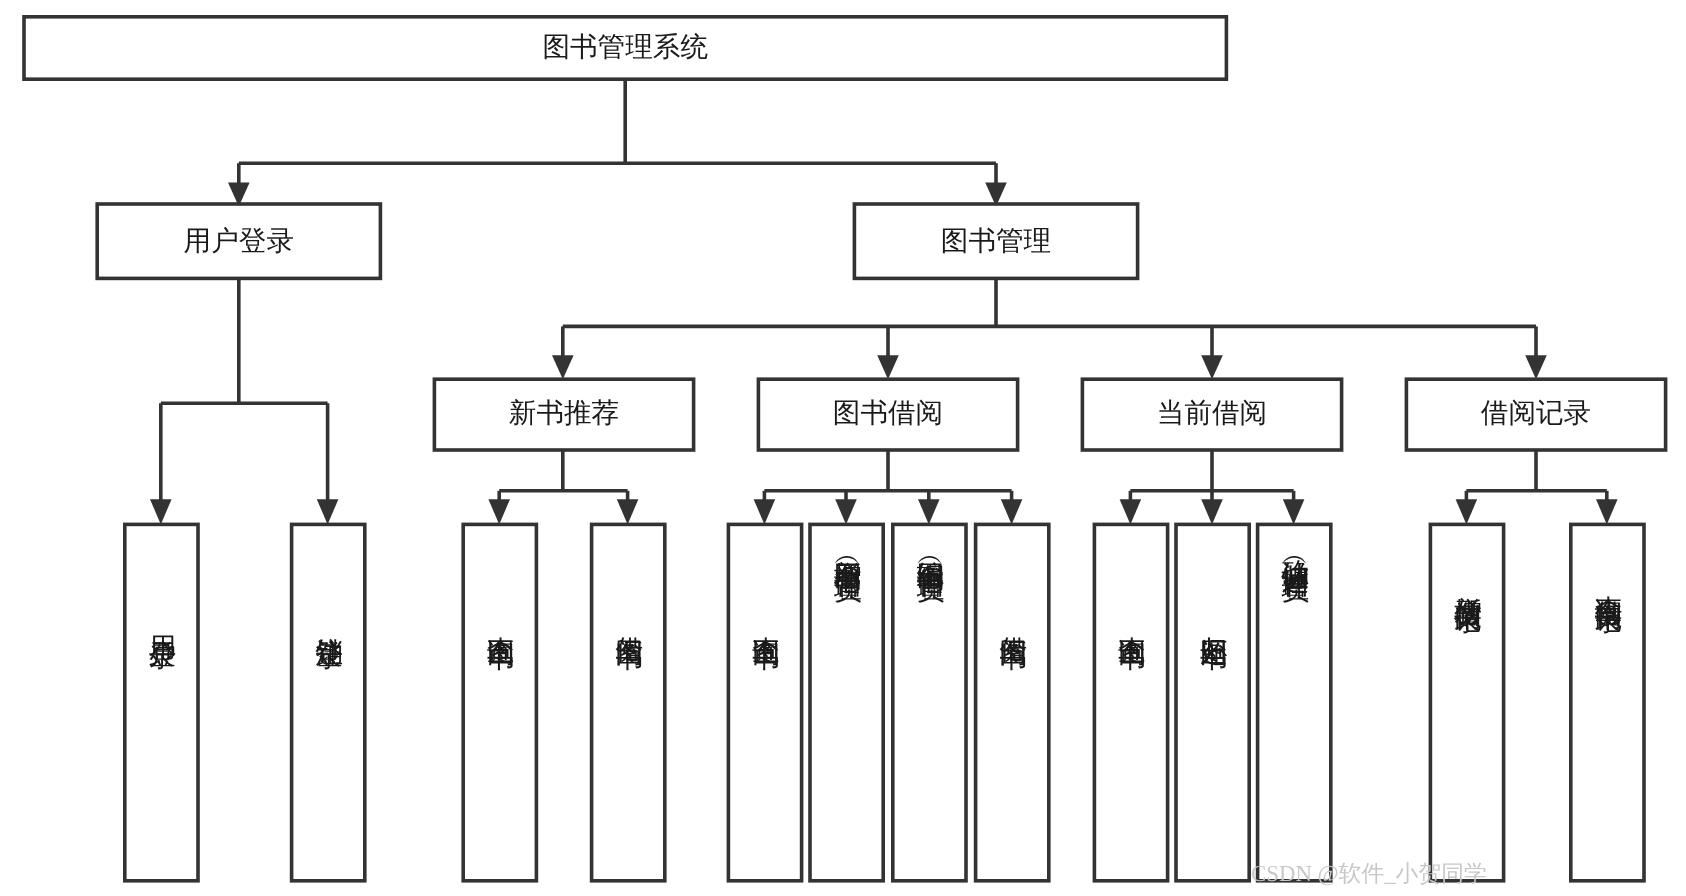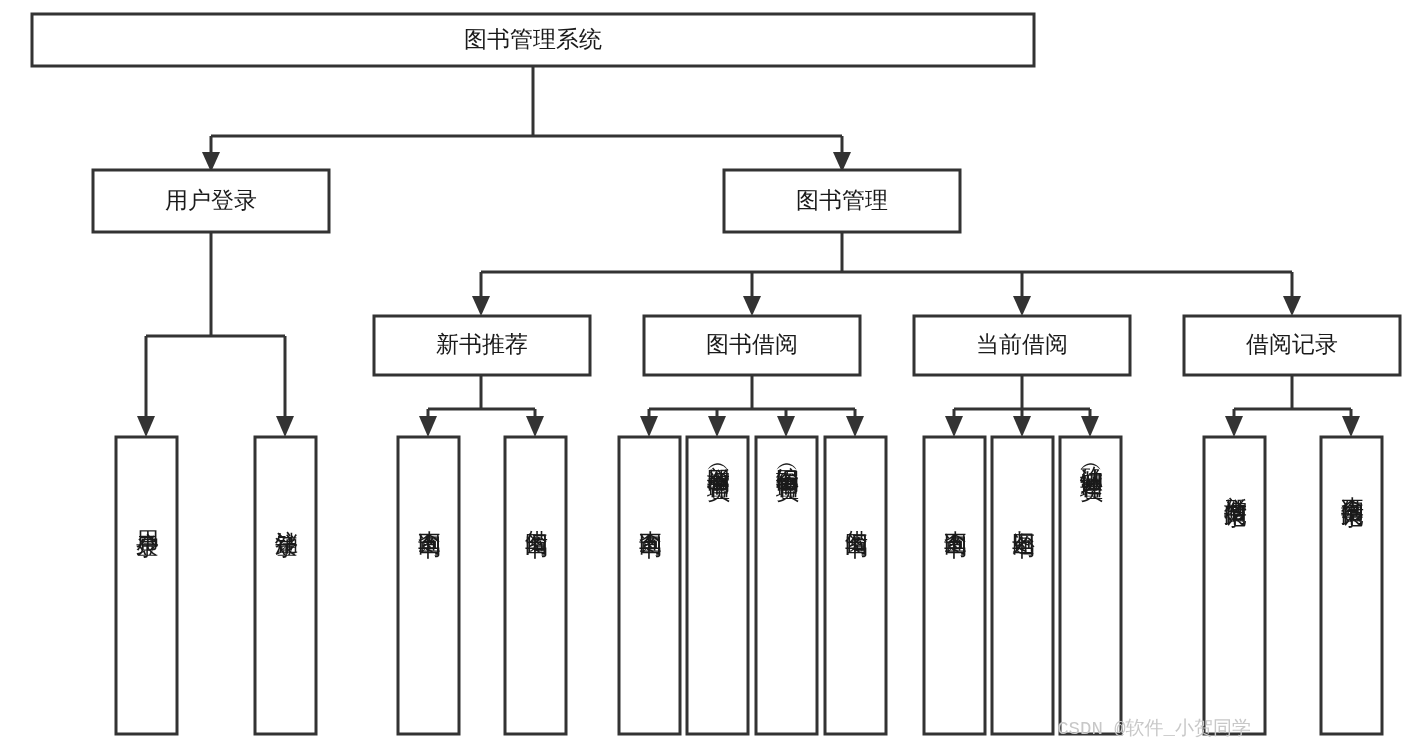--- a/index.html
+++ b/index.html
@@ -11,21 +11,20 @@
     width: 1405px;
     height: 747px;
     font-family: "Liberation Sans", "DejaVu Sans", sans-serif;
     overflow: hidden;
     position: relative;
   }
   #diagram-root {
     position: relative;
     width: 1249px;
     height: 747px;
-    padding-left: 12px;
   }
   svg.diagram {
     display: block;
     width: 1405px;
     height: 747px;
   }
   .node-rect {
     fill: #ffffff;
     stroke: #333333;
     stroke-width: 3;
@@ -53,21 +52,21 @@
     fill: #1a1a1a;
     writing-mode: vertical-rl;
     text-orientation: upright;
     letter-spacing: 2px;
     dominant-baseline: middle;
   }
   .watermark {
     position: absolute;
     right: 10px;
     bottom: 6px;
-    font-family: Liberation Mono, monospace;
+    font-family: Liberation Serif, serif;
     font-size: 19px;
     color: #c8c8c8;
     white-space: nowrap;
     pointer-events: none;
     user-select: none;
   }
 </style>
 </head>
 <body>
 

